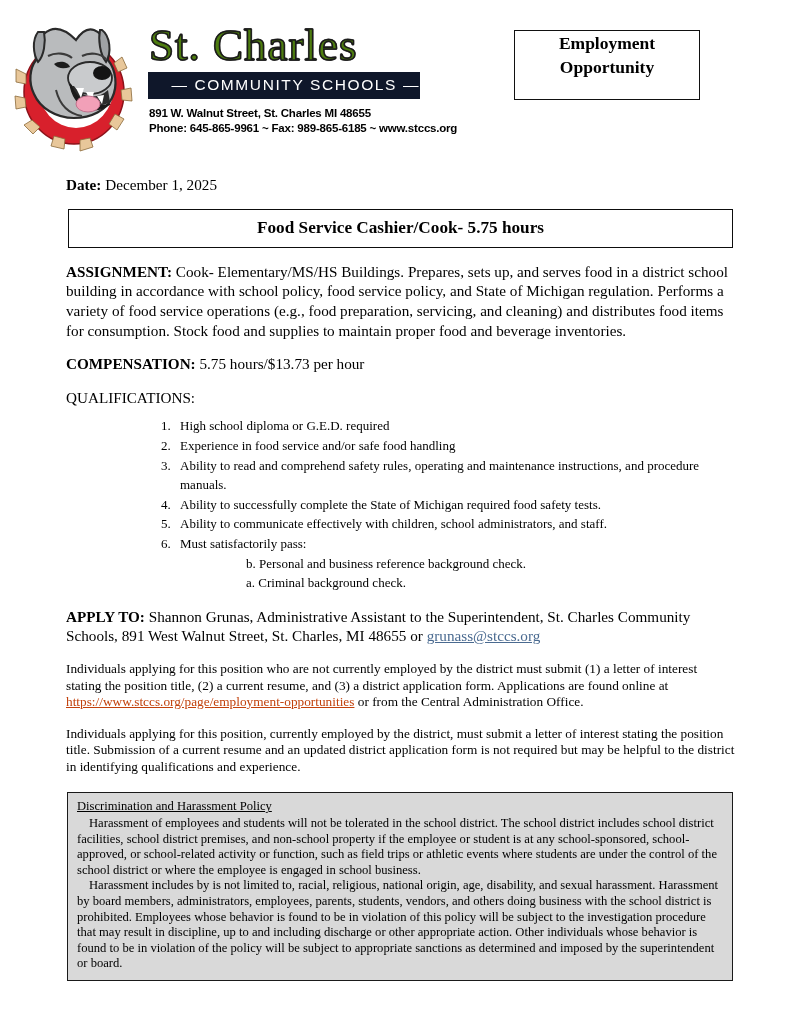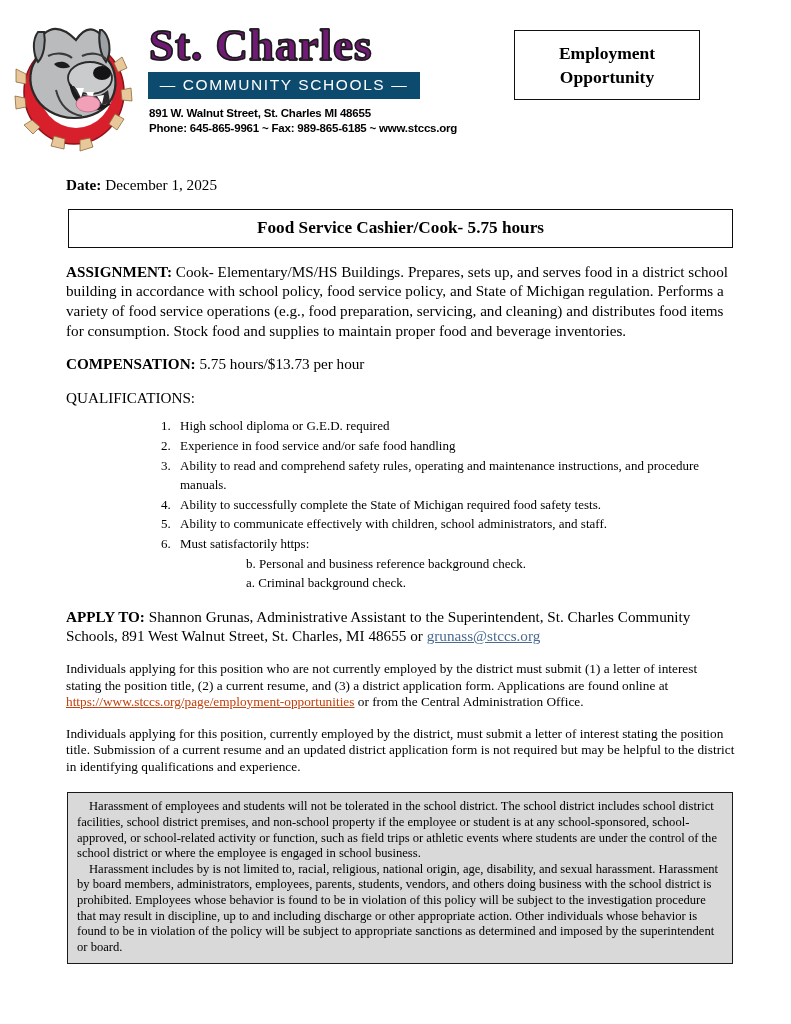--- a/index.html
+++ b/index.html
@@ -38,39 +38,39 @@
   }
   .brand-text {
     position: absolute;
     left: 133px;
     top: 12px;
     width: 340px;
   }
   .brand-title {
     font-family: "Liberation Serif", "DejaVu Serif", serif;
     font-size: 45px;
-    font-weight: 700;
+    font-weight: 400;
     letter-spacing: 1px;
     line-height: 50px;
-    color: #701a75;
+    color: #4d7c0f;
     -webkit-text-stroke: 1.4px #1a1a1a;
     text-shadow:
        1px 0 0 #555, -1px 0 0 #555,
        0 1px 0 #555, 0 -1px 0 #555;
     white-space: nowrap;
     margin: 0 0 2px 2px;
   }
   .brand-bar {
-    background: #0c4a6e;
+    background: #0f172a;
     color: #ffffff;
     font-family: "Liberation Sans", "DejaVu Sans", sans-serif;
     font-size: 15.5px;
     font-weight: 400;
     letter-spacing: 1.6px;
-    text-align: center;
+    text-align: right;
     padding: 4px 0 5px 0;
     width: 272px;
     margin-left: 1px;
     white-space: nowrap;
   }
   .brand-address {
     margin-top: 7px;
     margin-left: 2px;
     font-family: "Liberation Sans", "DejaVu Sans", sans-serif;
     font-size: 11.5px;
@@ -82,21 +82,21 @@
   .emp-box {
     position: absolute;
     left: 514px;
     top: 30px;
     width: 184px;
     height: 68px;
     border: 1.6px solid #111;
     display: flex;
     flex-direction: column;
     align-items: center;
-    justify-content: center;
+    justify-content: flex-start;
     font-family: "Liberation Serif", "DejaVu Serif", serif;
     font-size: 17.5px;
     font-weight: 700;
     line-height: 24px;
   }
 
   
   .doc {
     padding: 0 56px 0 66px;
     font-size: 15.2px;
@@ -265,37 +265,38 @@
 
   <div class="para">QUALIFICATIONS:</div>
 
   <ol class="qual-list">
     <li>High school diploma or G.E.D. required</li>
     <li>Experience in food service and/or safe food handling</li>
     <li>Ability to read and comprehend safety rules, operating and maintenance instructions, and procedure manuals.</li>
     <li>Ability to successfully complete the State of Michigan required food safety tests.</li>
     <li>Ability to communicate effectively with children, school administrators, and staff.</li>
     <li>
-      <span>Must satisfactorily https:</span>
+      <span>Must satisfactorily pass:</span>
       <ul class="sub-list">
         <li>b. Personal and business reference background check.</li>
         <li>a. Criminal background check.</li>
       </ul>
     </li>
   </ol>
 
 
   <div class="para apply">
     <span class="lbl">APPLY TO:</span><span>  Shannon Grunas, Administrative Assistant to the Superintendent, St. Charles Community Schools, 891 West Walnut Street, St. Charles, MI 48655 or </span><a class="link" href="#">grunass@stccs.org</a>
   </div>
 
   <div class="small-para">
     <span>Individuals applying for this position who are not currently employed by the district must submit (1) a letter of interest stating the position title, (2) a current resume, and (3) a district application form.  Applications are found online at </span><a class="link-url" href="#">https://www.stccs.org/page/employment-opportunities</a><span> or from the Central Administration Office.</span>
   </div>
 
   <div class="small-para">Individuals applying for this position, currently employed by the district, must submit a letter of interest stating the position title.  Submission of a current resume and an updated district application form is not required but may be helpful to the district in identifying qualifications and experience.</div>
 
   <div class="policy-box">
+    <div class="policy-title">Discrimination and Harassment Policy</div>
     <p class="policy-para">Harassment of employees and students will not be tolerated in the school district.  The school district includes school district facilities, school district premises, and non-school property if the employee or student is at any school-sponsored, school-approved, or school-related activity or function, such as field trips or athletic events where students are under the control of the school district or where the employee is engaged in school business.</p>
     <p class="policy-para">Harassment includes by is not limited to, racial, religious, national origin, age, disability, and sexual harassment. Harassment by board members, administrators, employees, parents, students, vendors, and others doing business with the school district is prohibited.  Employees whose behavior is found to be in violation of this policy will be subject to the investigation procedure that may result in discipline, up to and including discharge or other appropriate action.  Other individuals whose behavior is found to be in violation of the policy will be subject to appropriate sanctions as determined and imposed by the superintendent or board.</p>
   </div>
 
 </div>
 
 </body></html>

